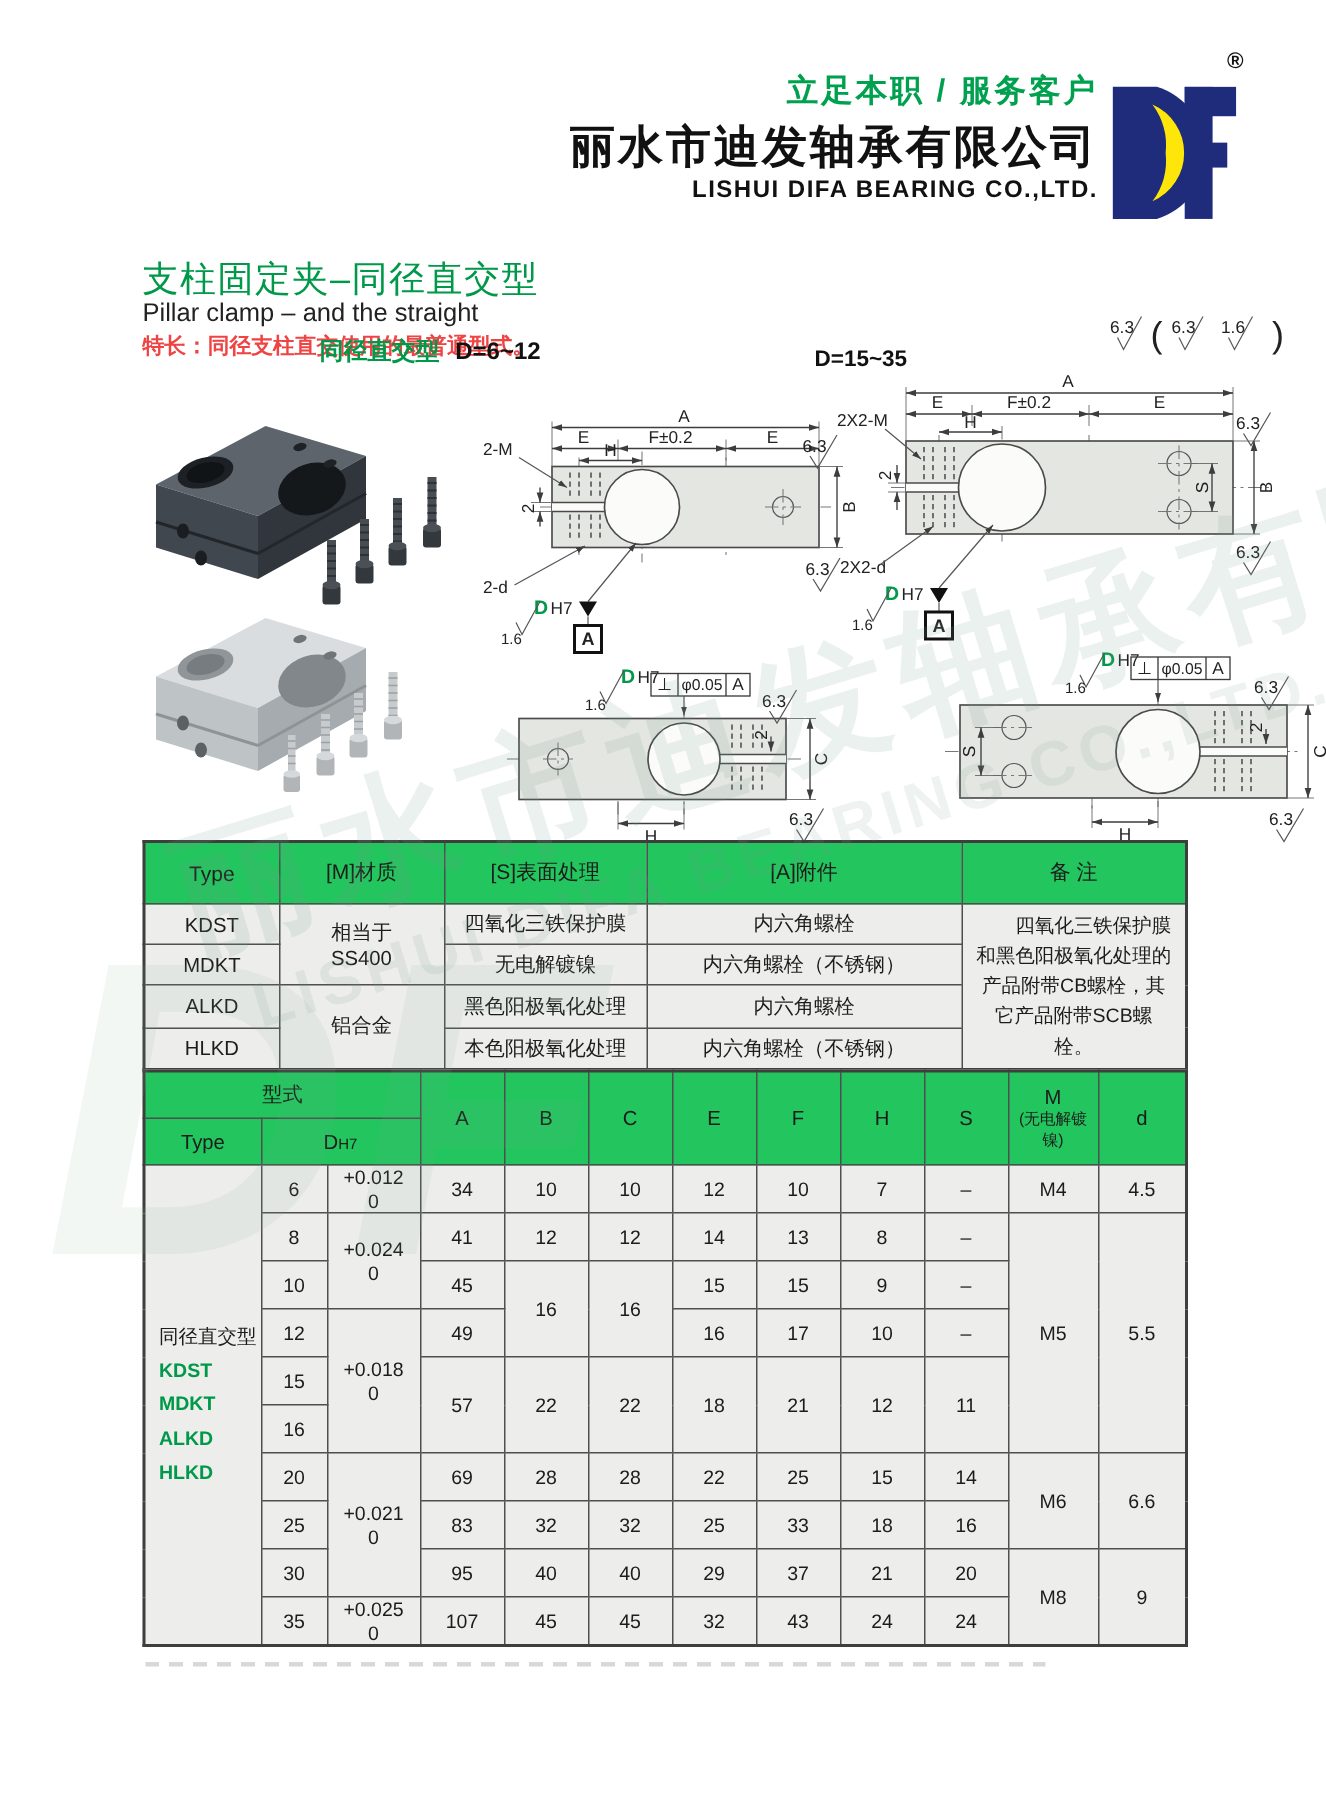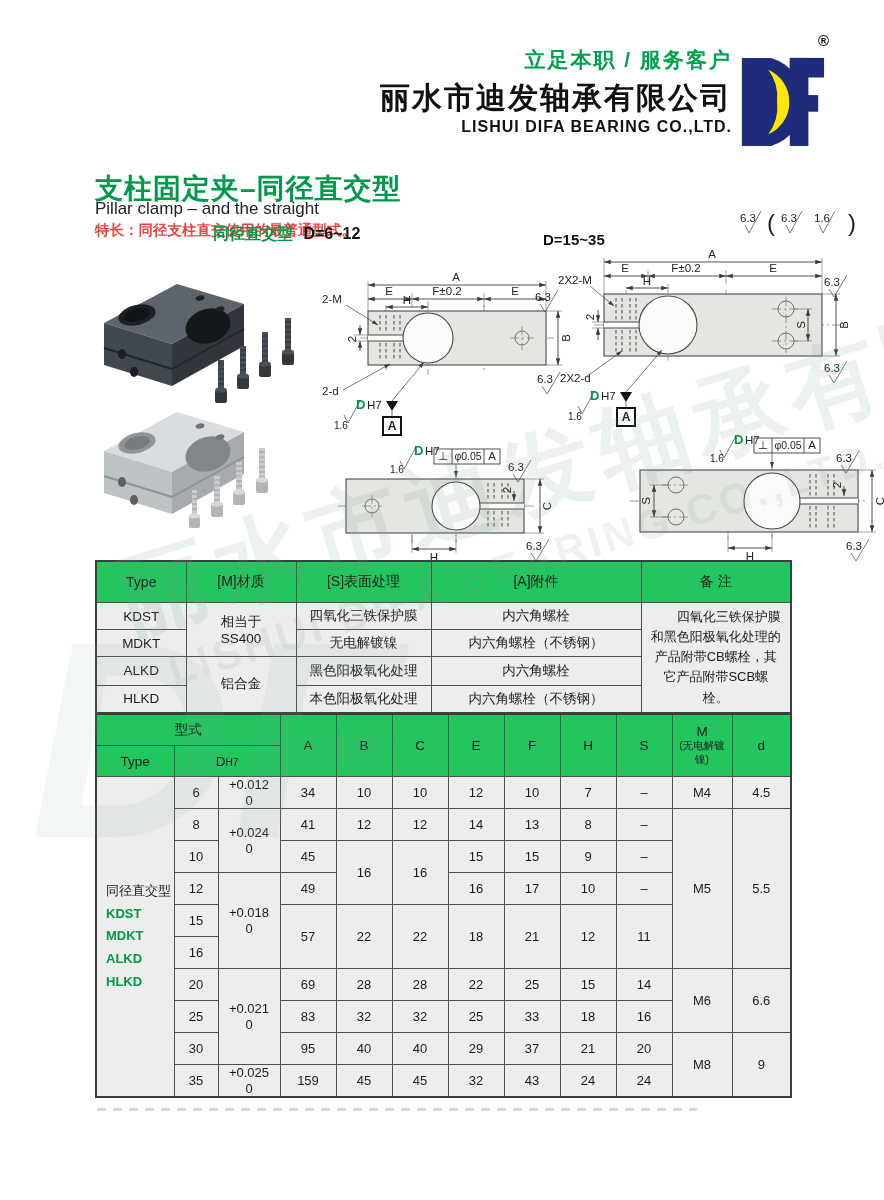--- a/index.html
+++ b/index.html
@@ -10,21 +10,21 @@
   
   .slogan{left:452px;top:46px;width:280px;text-align:right;font-size:21px;font-weight:bold;
           color:#00a14e;letter-spacing:2px}
   .co-cn{left:370px;top:78px;width:362px;text-align:right;font-size:30px;font-weight:bold;
          letter-spacing:2px;color:#111}
   .co-en{left:370px;top:118px;width:362px;text-align:right;font-size:16px;font-weight:bold;
          letter-spacing:1px;color:#111}
   .rmark{left:818px;top:32px;font-size:15px;font-weight:bold;color:#111}
 
   
-  .h-cn{left:95px;top:170px;font-size:28px;font-weight:bold;color:#009949;letter-spacing:1px}
+  .h-cn{left:95px;top:170px;font-size:24px;font-weight:normal;color:#009949;letter-spacing:1px}
   .h-en{left:95px;top:199px;font-size:17px;color:#222}
   .h-feat{left:95px;top:221px;font-size:14.5px;font-weight:bold;color:#ef4444}
   .h-var{left:213px;top:224px;font-size:16px;font-weight:bold}
   .h-var .g{color:#009949}
   .h-var .b{color:#111;margin-left:6px}
   .h-range2{left:543px;top:231px;font-size:15px;font-weight:bold;color:#111}
 
   
   .wm{pointer-events:none;white-space:nowrap;z-index:6}
   .wm-cn{left:120px;top:540px;font-size:92px;font-weight:bold;letter-spacing:8px;
@@ -654,21 +654,21 @@
       <td>20</td>
       <td rowspan="2">M8</td>
       <td rowspan="2">9</td>
     </tr>
     <tr>
       <td>35</td>
       <td class="tol">
             <div>+0.025</div>
             <div>0</div>
           </td>
-      <td>159</td>
+      <td>107</td>
       <td>45</td>
       <td>45</td>
       <td>32</td>
       <td>43</td>
       <td>24</td>
       <td>24</td>
     </tr>
   </tbody>
     </table>
 

